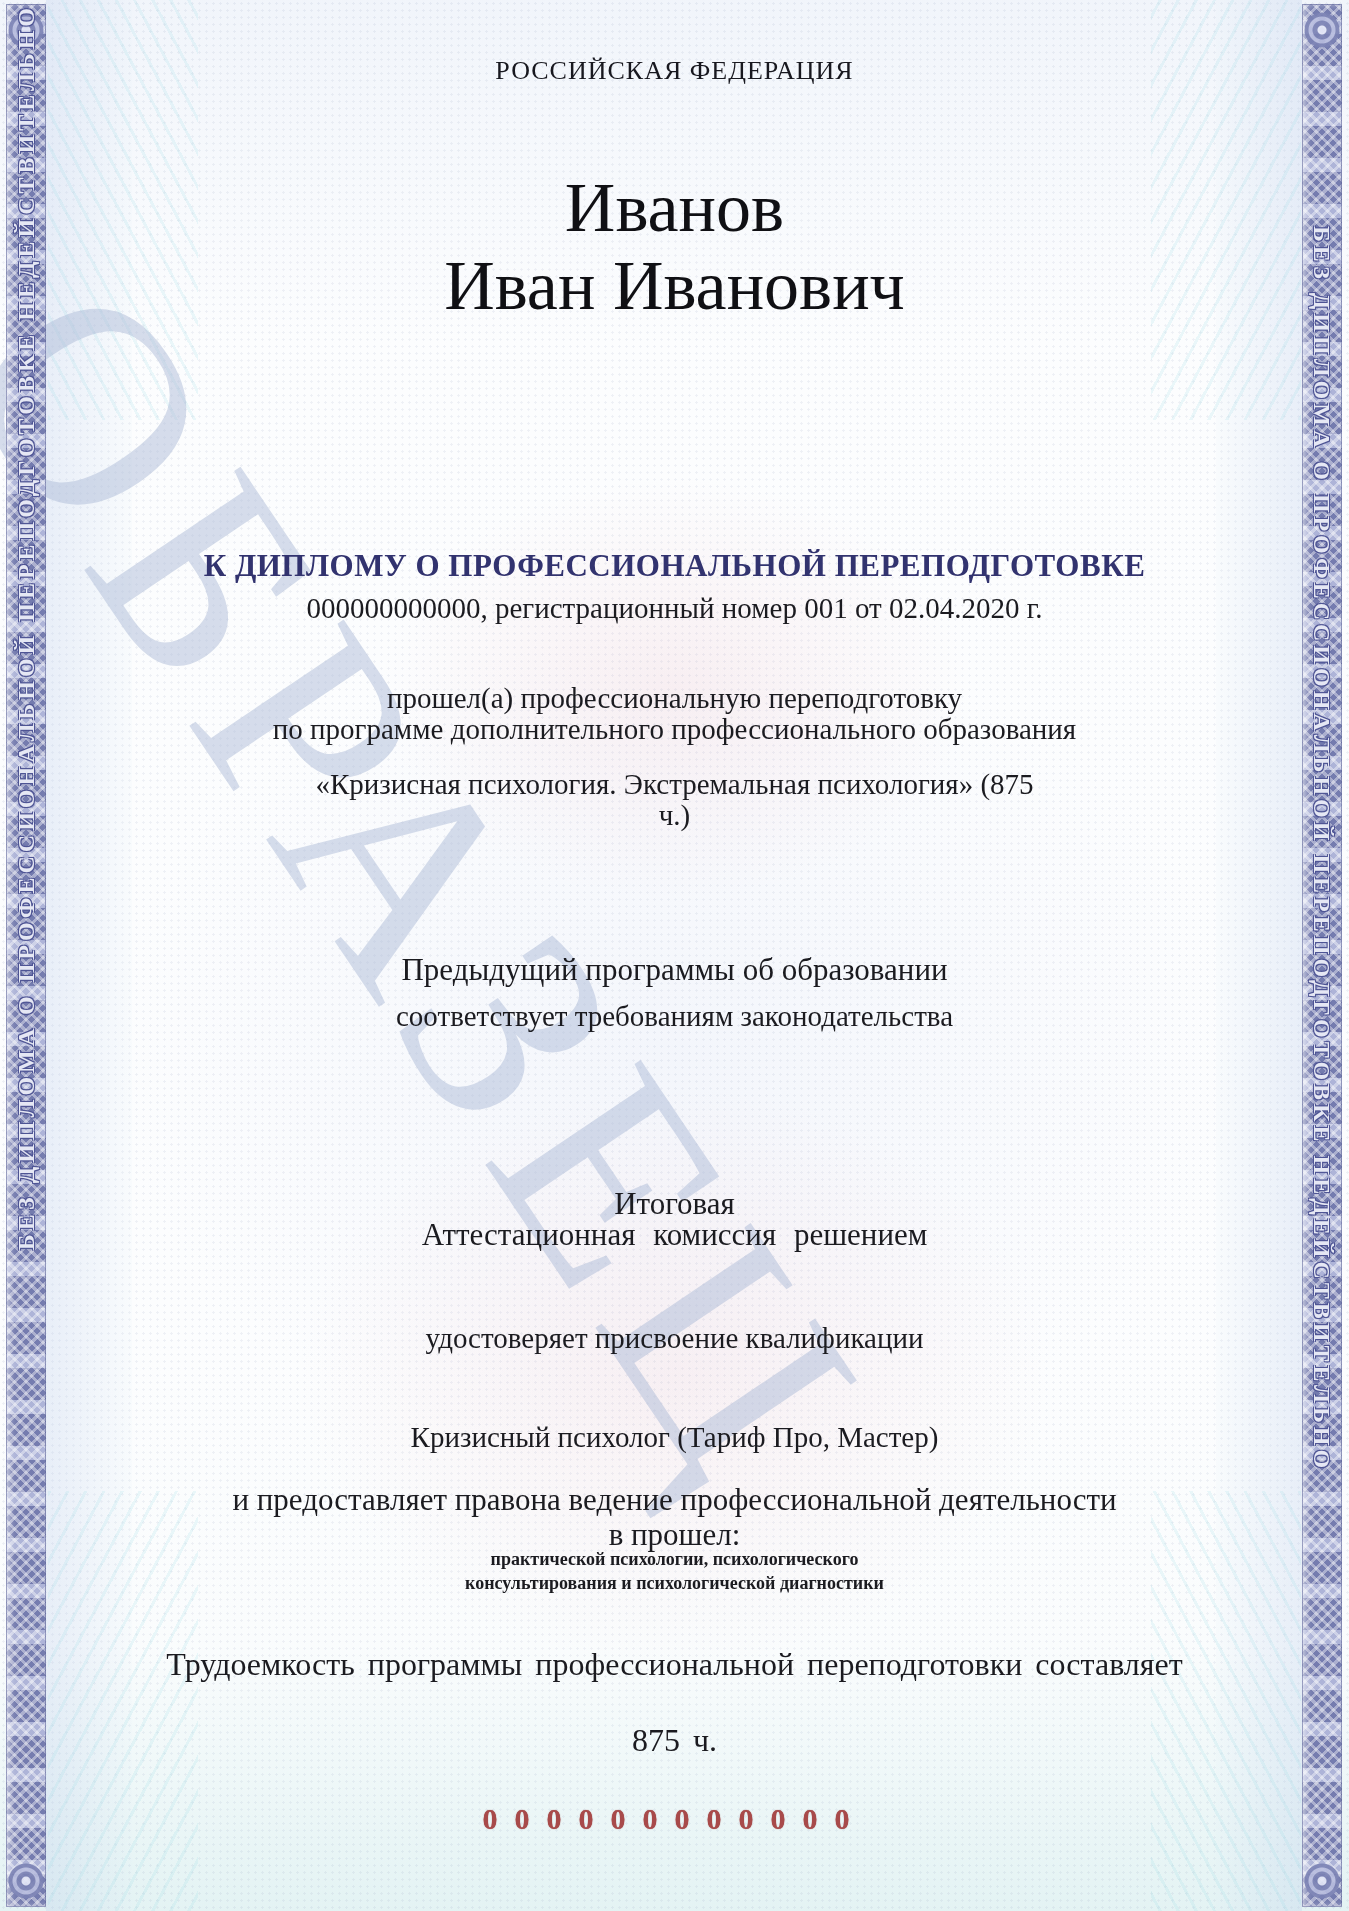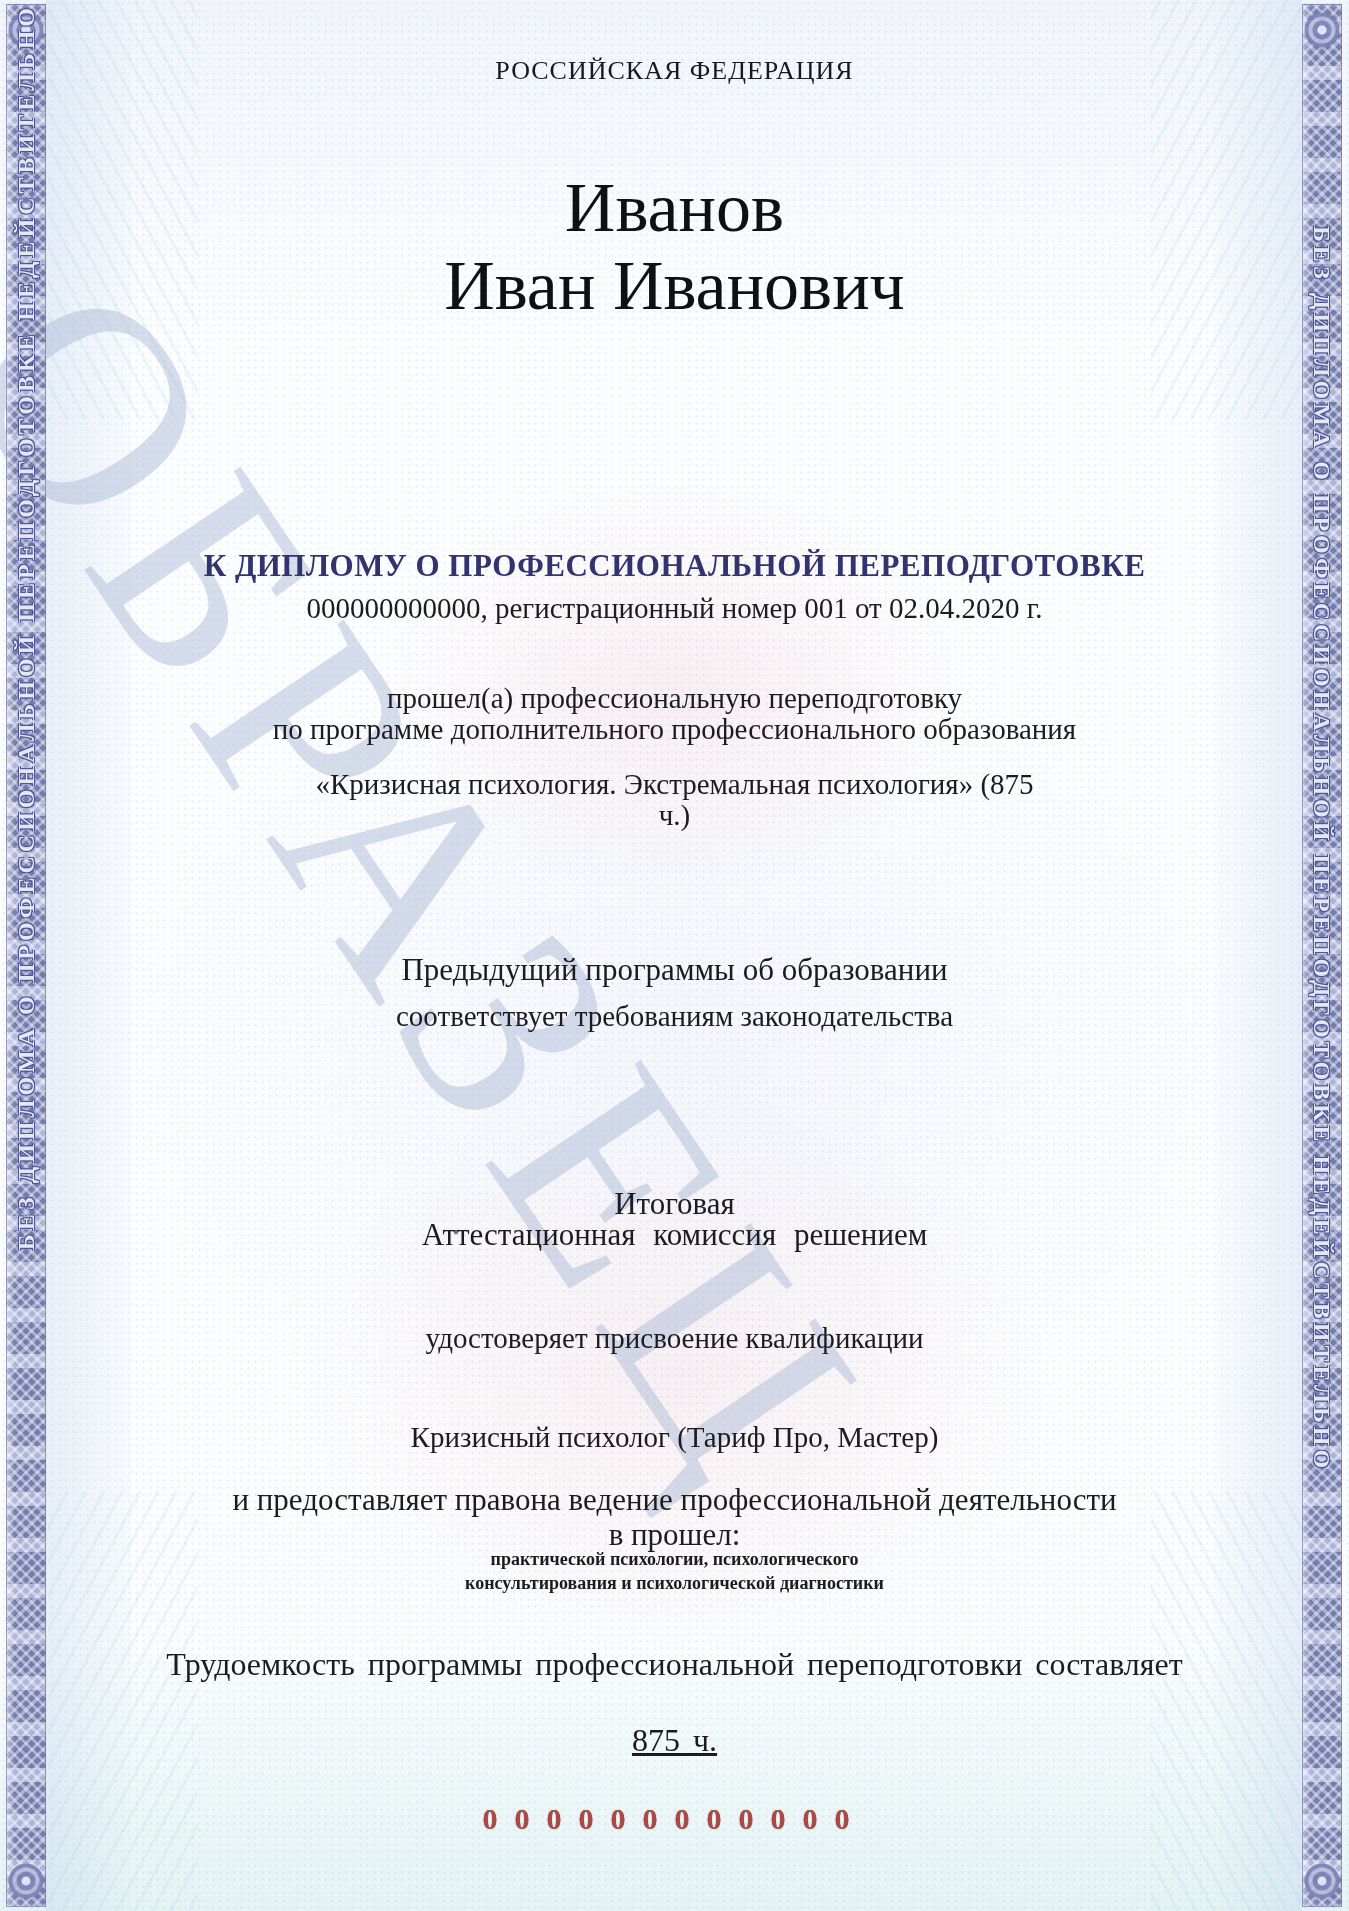--- a/index.html
+++ b/index.html
@@ -121,17 +121,17 @@
 
   <div class="line fs-body" style="top:1322px;">удостоверяет присвоение квалификации</div>
   <div class="line fs-body" style="top:1421px;">Кризисный психолог (Тариф Про, Мастер)</div>
 
   <div class="line fs-body31" style="top:1482px;">и предоставляет правона ведение профессиональной деятельности</div>
   <div class="line fs-body31" style="top:1517px;">в прошел:</div>
   <div class="line fs-small-bold" style="top:1549px;">практической психологии, психологического</div>
   <div class="line fs-small-bold" style="top:1573px;">консультирования и психологической диагностики</div>
 
   <div class="line fs-workload" style="top:1646px;">Трудоемкость программы профессиональной переподготовки составляет</div>
-  <div class="line fs-workload" style="top:1722px;text-decoration:underline;">875 ч.</div>
+  <div class="line fs-workload" style="top:1722px;">875 ч.</div>
 
   <div class="line serial-red" style="top:1790px;margin-top:12px;">000000000000</div>
 
 </div>
 
 </body></html>

